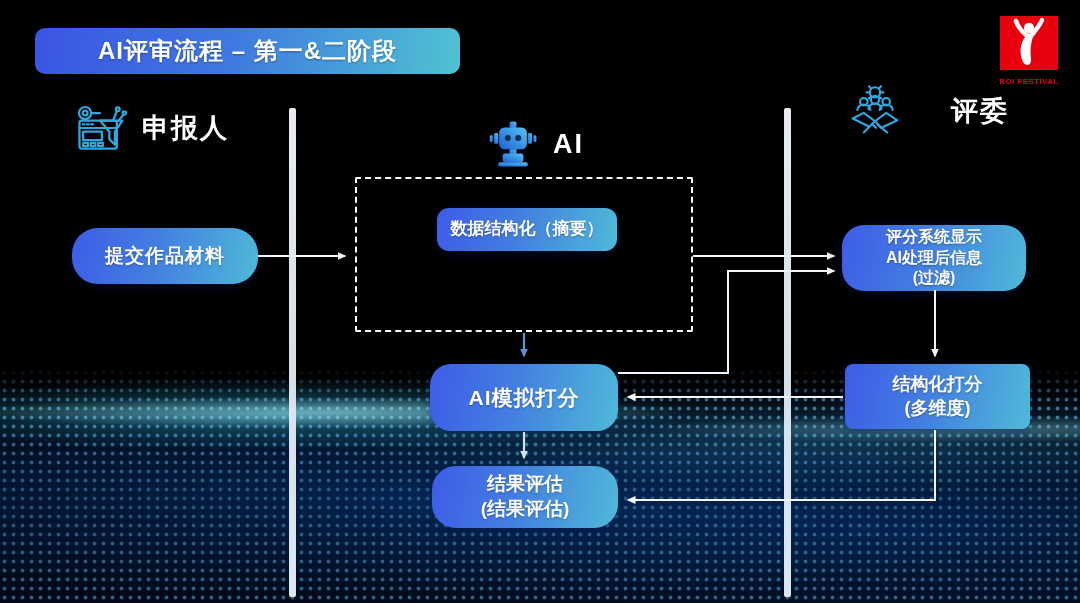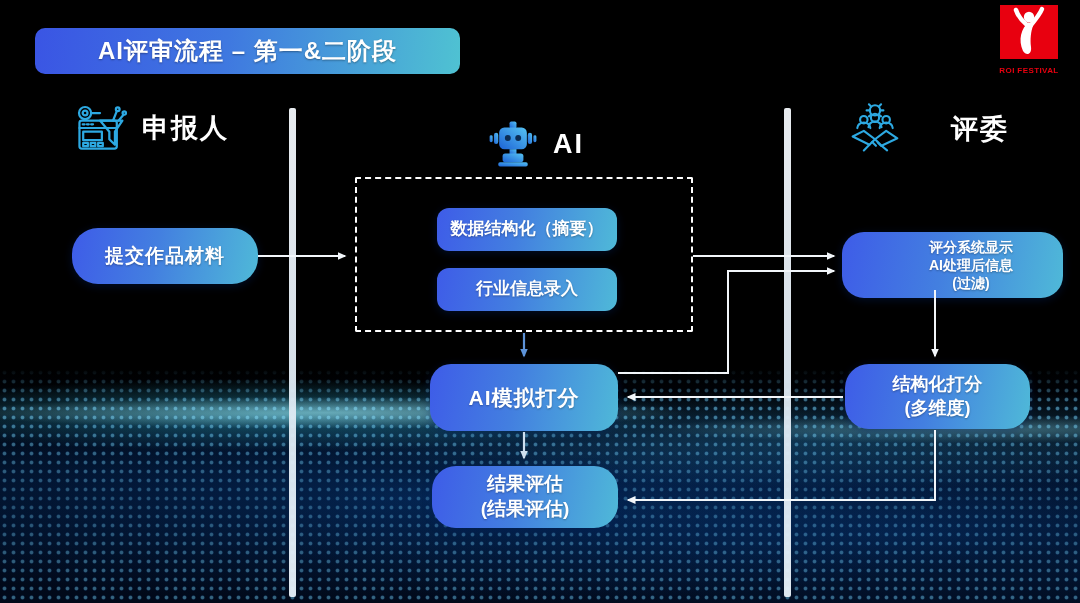--- a/index.html
+++ b/index.html
@@ -34,57 +34,57 @@
   }
   
   .title-banner{
     position:absolute;left:35px;top:28px;width:425px;height:46px;
     background:linear-gradient(95deg,#3a55e4 0%,#3f78e0 45%,#4fc2d2 100%);
     border-radius:10px;display:flex;align-items:center;justify-content:center;
     font-size:24px;font-weight:bold;letter-spacing:1px;
     text-shadow:0 1px 2px rgba(0,0,0,.35);
   }
   
-  .logo{position:absolute;right:20px;top:5px;width:62px;text-align:center;}
+  .logo{position:absolute;right:20px;top:16px;width:62px;text-align:center;}
   .logo-text{margin-top:3px;font-size:8px;font-weight:bold;color:#e8000f;letter-spacing:.4px;white-space:nowrap;}
   
   .divider{
     position:absolute;top:108px;bottom:6px;width:7px;border-radius:2px;
     background:linear-gradient(to bottom,#f4f8fc 0%,#dfeaf4 60%,#e9f2fa 100%);
     opacity:.95;
   }
   .divider.d1{left:289px;}
   .divider.d2{left:784px;}
   
   .col-header{position:absolute;display:flex;align-items:center;gap:14px;}
   .col-header .label{font-size:27px;font-weight:bold;letter-spacing:2px;text-shadow:0 1px 2px rgba(0,0,0,.4);}
   .ch-applicant{left:72px;top:100px;}
   .ch-ai{left:487px;top:118px;}
-  .ch-judges{left:847px;top:102px;gap:48px;}
+  .ch-judges{left:847px;top:84px;gap:48px;}
   
   .dashed-box{
     position:absolute;left:355px;top:177px;width:338px;height:155px;
     border:2px dashed #fff;box-sizing:border-box;border-radius:2px;
   }
   
   .node{
     position:absolute;display:flex;flex-direction:column;align-items:center;justify-content:center;
     background:linear-gradient(100deg,#3e5ce8 0%,#437fe0 45%,#4fb9d8 100%);
     color:#fff;font-weight:bold;text-align:center;
     box-shadow:0 2px 10px rgba(0,30,90,.45);
     text-shadow:0 1px 2px rgba(0,0,0,.3);
     line-height:1.3;
   }
   .n-submit{left:72px;top:228px;width:186px;height:56px;border-radius:26px;font-size:19px;letter-spacing:1px;}
   .n-structuring{left:437px;top:208px;width:180px;height:43px;border-radius:12px;font-size:17px;}
   .n-industry{left:437px;top:268px;width:180px;height:43px;border-radius:12px;font-size:17px;}
   .n-ai-score{left:430px;top:364px;width:188px;height:67px;border-radius:21px;font-size:21px;letter-spacing:1px;}
   .n-final{left:432px;top:466px;width:186px;height:62px;border-radius:24px;font-size:19px;}
-  .n-display{left:842px;top:232px;width:184px;height:66px;border-radius:22px;font-size:14px;line-height:1.3;padding-left:37px;}
-  .n-structured{left:845px;top:364px;width:185px;height:65px;border-radius:24px;font-size:18px;}
+  .n-display{left:842px;top:225px;width:184px;height:66px;border-radius:22px;font-size:16px;line-height:1.3;}
+  .n-structured{left:845px;top:364px;width:185px;height:65px;border-radius:8px;font-size:18px;}
   
   .arrows{position:absolute;left:0;top:0;width:1080px;height:603px;pointer-events:none;}
 </style>
 </head>
 <body>
 
 <div class="stage">
 
   <div class="wave"></div>
 
@@ -170,23 +170,20 @@
   <div class="dashed-box"></div>
 
   <div class="node n-submit">
     <span>提交作品材料</span>
   </div>
 
   <div class="node n-structuring">
     <span>数据结构化（摘要）</span>
   </div>
 
-  <div class="node n-industry">
-    <span>行业信息录入</span>
-  </div>
 
   <div class="node n-ai-score">
     <span>AI模拟打分</span>
   </div>
 
   <div class="node n-final">
     <span>结果评估</span>
     <span>(结果评估)</span>
   </div>
 

